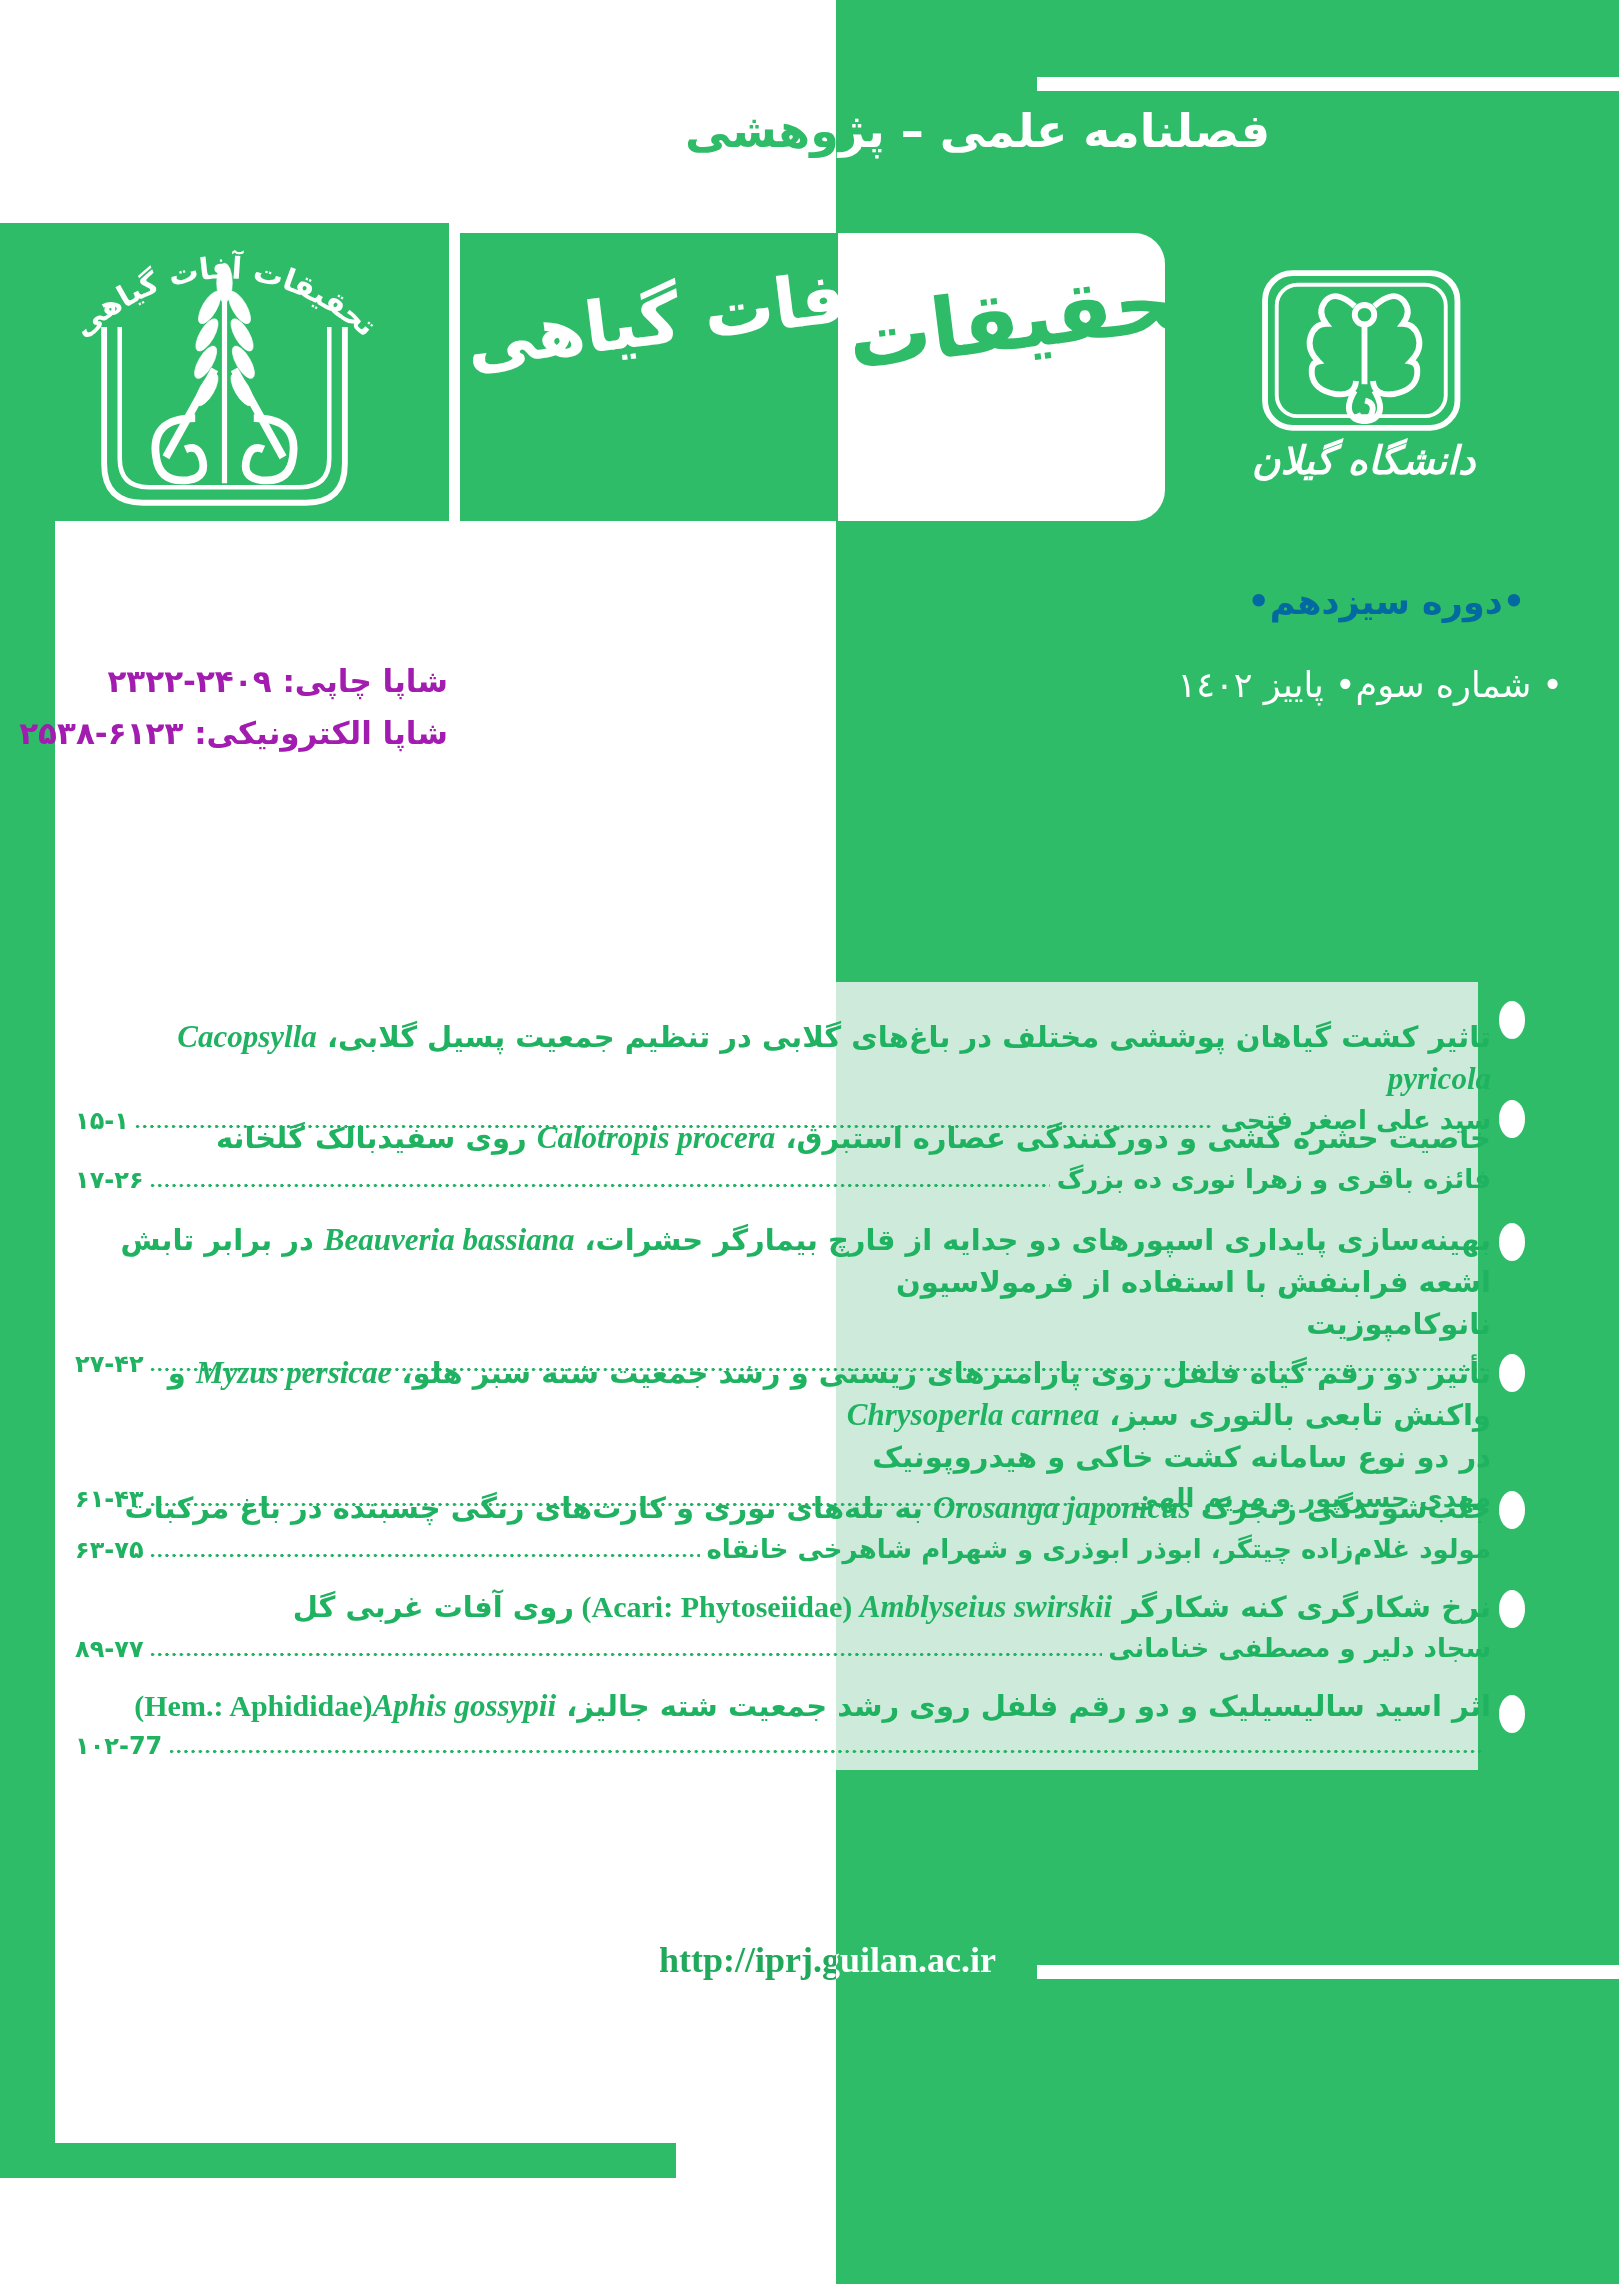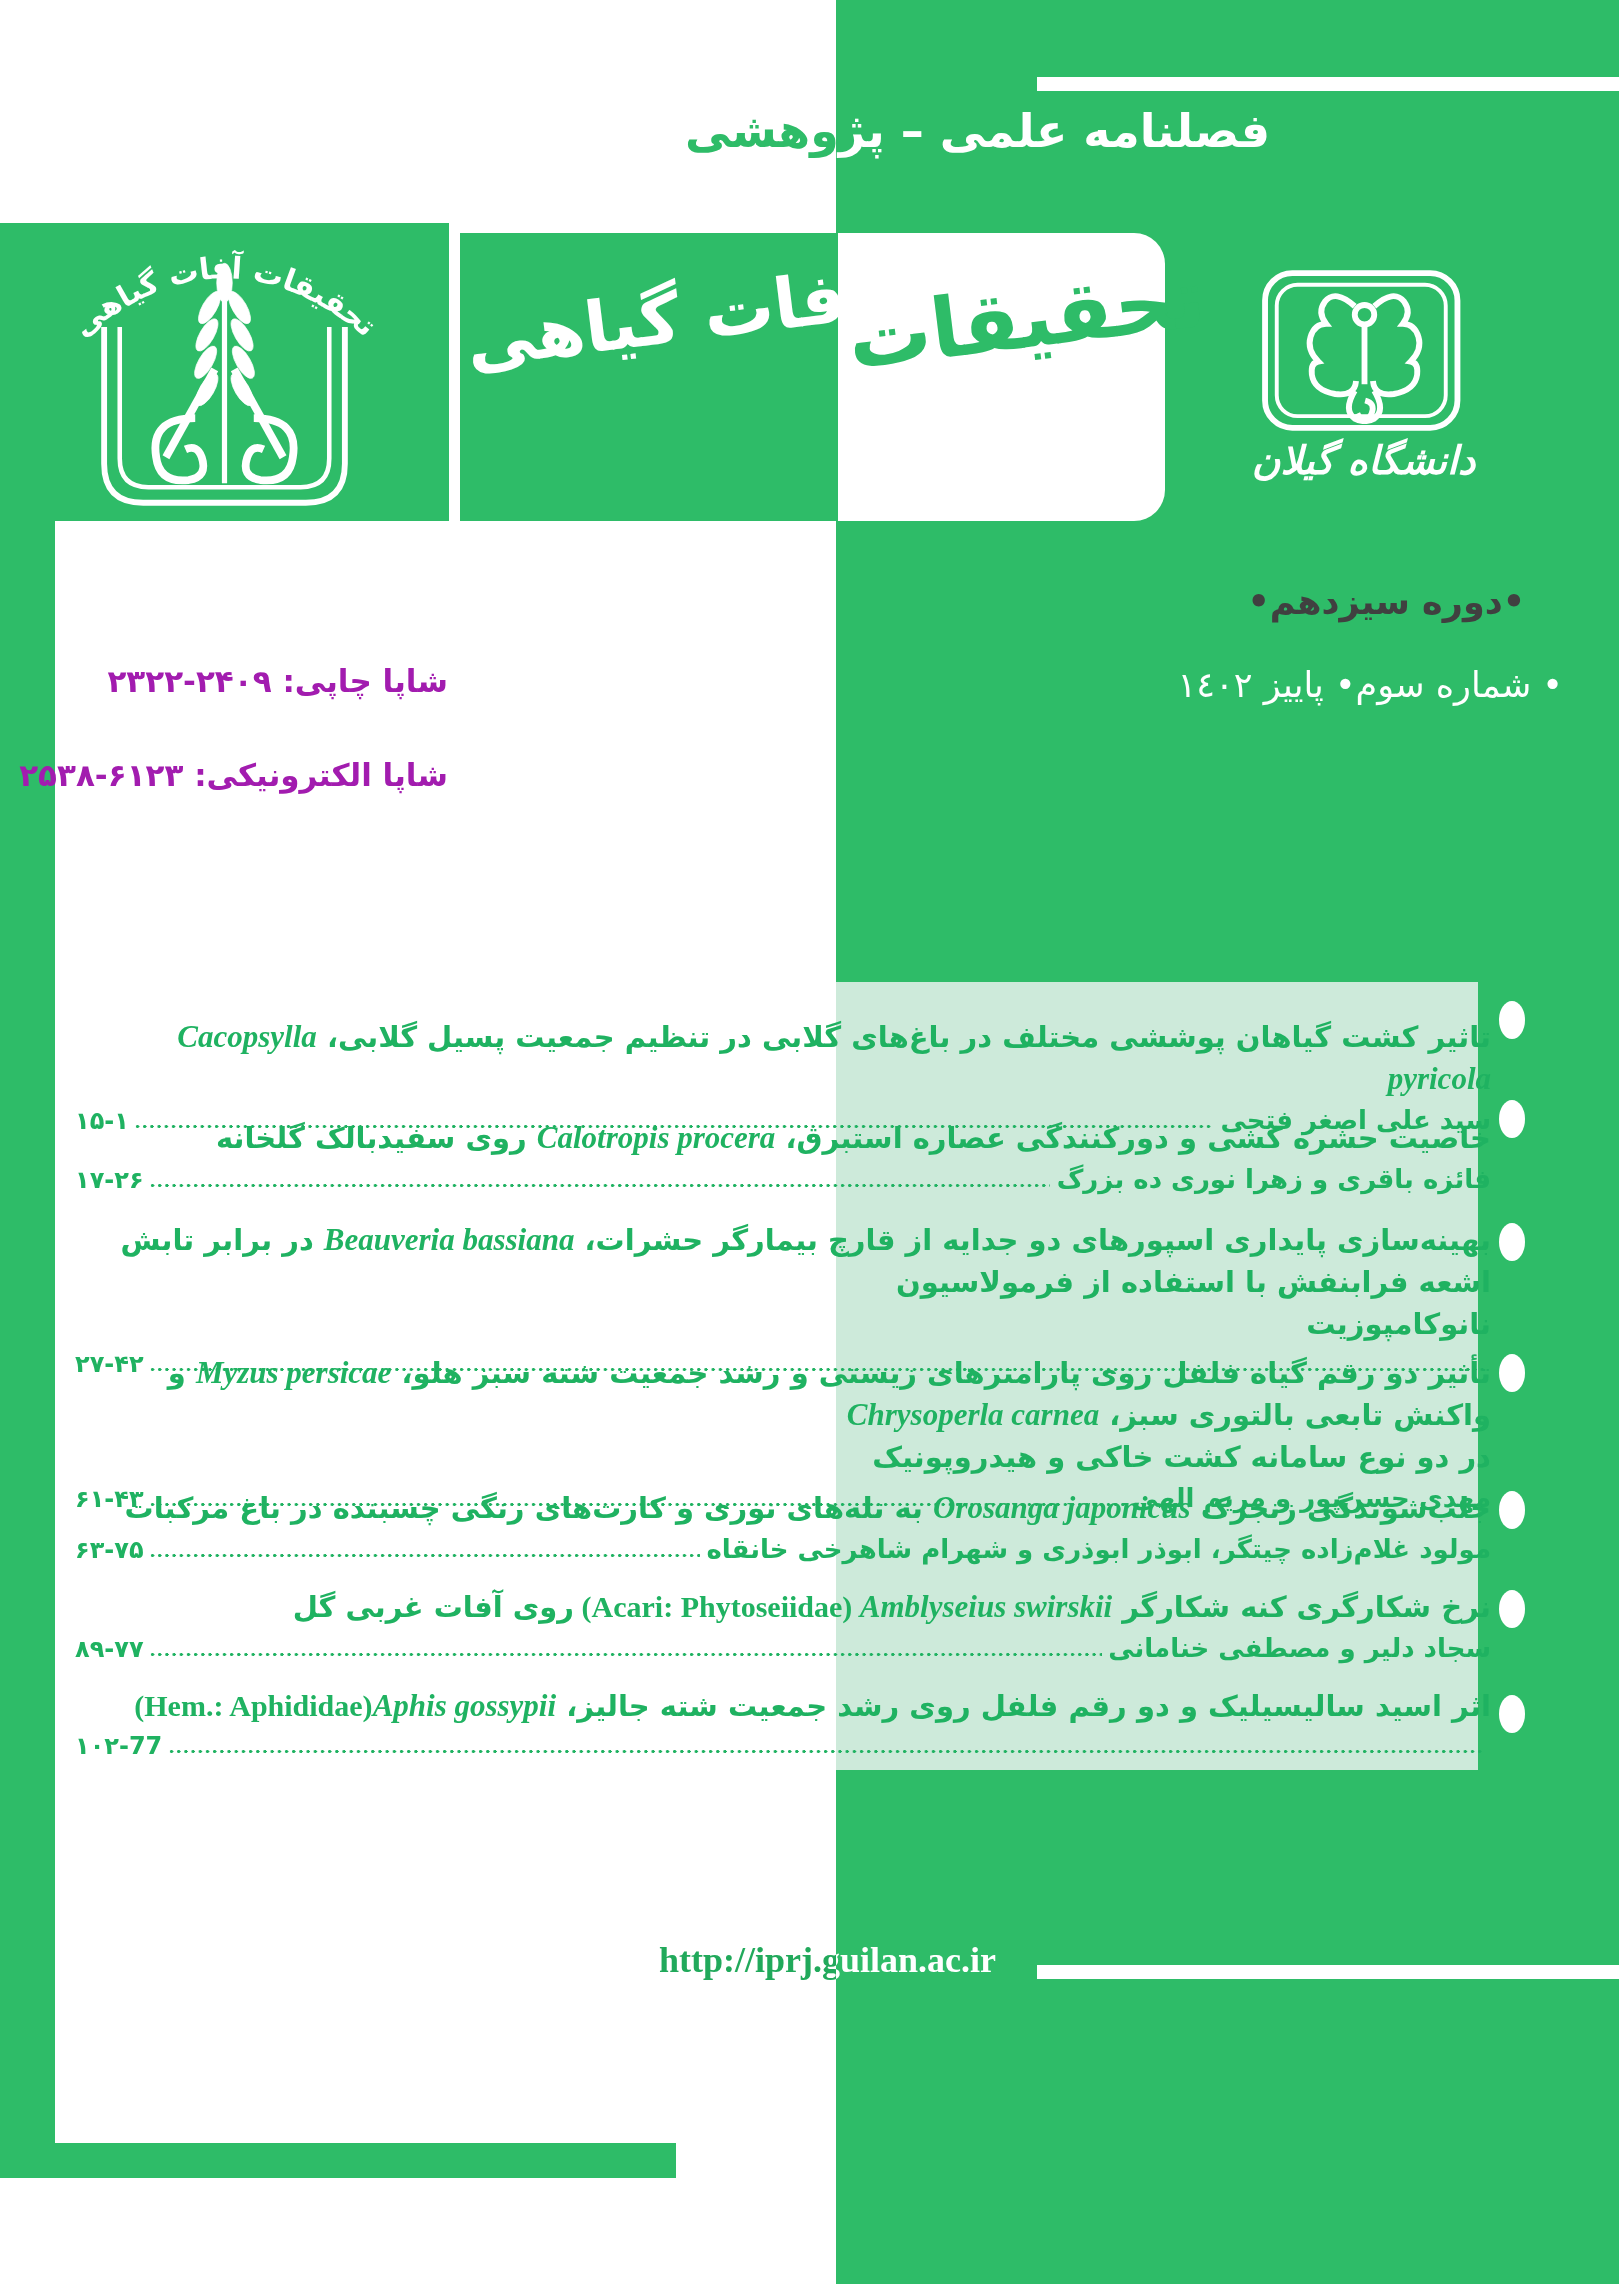--- a/index.html
+++ b/index.html
@@ -24,24 +24,24 @@
   .banner-txt{position:absolute;left:685px;top:104px;white-space:nowrap;direction:rtl;
               font-size:46px;font-weight:bold;}
   .clipR .banner-txt{left:-151px;}
   .banner-green{color:#2ebc68;} .banner-white{color:#ffffff;}
   
   .t-right{left:846px;top:273px;width:313px;text-align:center;color:#2ebc68;
            font-size:83px;font-weight:bold;transform:rotate(-7deg);}
   .t-left{left:466px;top:280px;width:368px;text-align:center;color:#ffffff;
           font-size:70px;font-weight:bold;transform:rotate(-7deg);white-space:nowrap;}
   
-  .issue1{right:94px;top:582px;color:#404040;font-size:35px;font-weight:bold;direction:rtl;white-space:nowrap;}
+  .issue1{right:94px;top:582px;color:#0369a1;font-size:35px;font-weight:bold;direction:rtl;white-space:nowrap;}
   .issue2{right:56px;top:665px;color:#fff;font-size:35px;font-weight:normal;direction:rtl;white-space:nowrap;}
   .issn{right:1171px;color:#a21caf;font-size:31px;font-weight:bold;direction:rtl;white-space:nowrap;}
-  .issn1{top:663px;} .issn2{top:757px;}
+  .issn1{top:663px;} .issn2{top:715px;}
   .issn .num{direction:ltr;unicode-bidi:isolate;}
   
   .entry{position:absolute;left:75px;right:128px;direction:rtl;color:#1fb261;}
   .t-line{text-align:right;font-size:29px;font-weight:bold;line-height:42px;}
   .lat{direction:ltr;unicode-bidi:isolate;font-family:"Liberation Serif",serif;
        font-style:italic;font-size:31px;font-weight:bold;}
   .latu{direction:ltr;unicode-bidi:isolate;font-family:Liberation Serif, serif;
         font-size:30px;font-weight:bold;}
   .a-row{display:flex;direction:rtl;align-items:flex-end;margin-top:5.2px;}
   .auth{white-space:nowrap;font-size:26px;font-weight:bold;}

